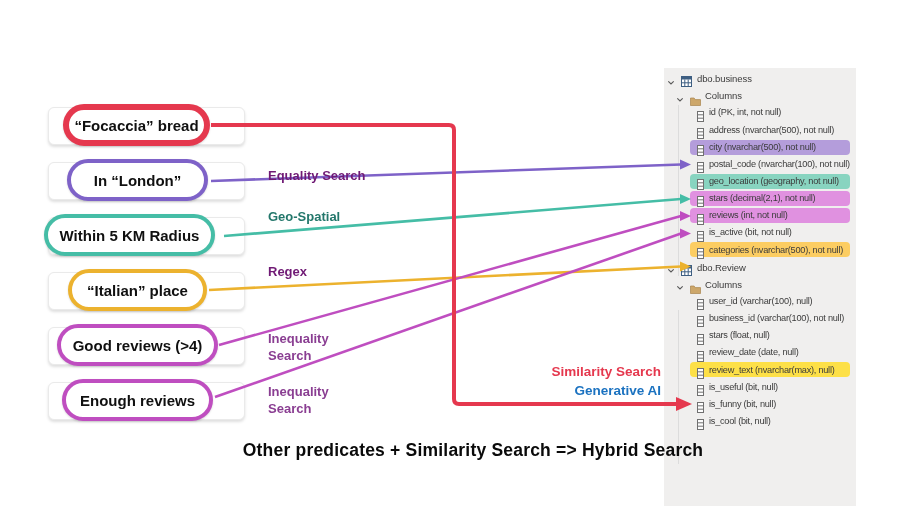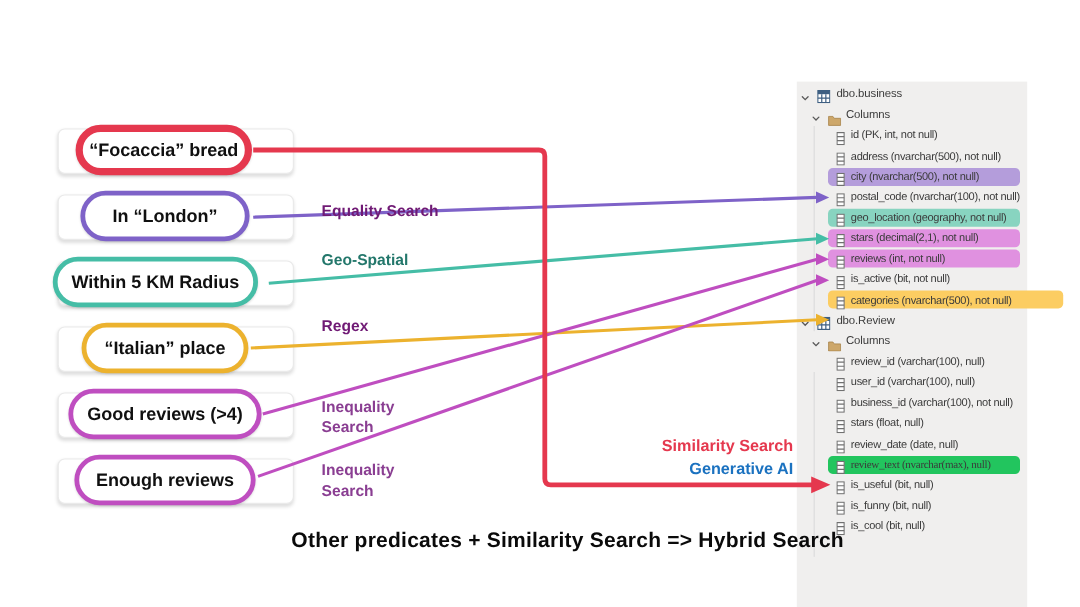--- a/index.html
+++ b/index.html
@@ -147,21 +147,21 @@
       <span class="pill">
         <span class="cicon"><svg width="7" height="11" viewBox="0 0 7 11">
               <rect x="0.5" y="0.5" width="6" height="10" fill="#fdfdfd" stroke="#707070"></rect>
               <line x1="0.5" y1="3.8" x2="6.5" y2="3.8" stroke="#707070"></line>
               <line x1="0.5" y1="7.2" x2="6.5" y2="7.2" stroke="#707070"></line>
             </svg></span>
         <span class="clbl">is_active (bit, not null)</span>
       </span>
     </div>
     <div class="trow c">
-      <span class="pill" style="background-color: rgb(252, 205, 98); padding-left: 36px;">
+      <span class="pill" style="background-color: rgb(252, 205, 98);">
         <span class="cicon"><svg width="7" height="11" viewBox="0 0 7 11">
               <rect x="0.5" y="0.5" width="6" height="10" fill="#fdfdfd" stroke="#707070"></rect>
               <line x1="0.5" y1="3.8" x2="6.5" y2="3.8" stroke="#707070"></line>
               <line x1="0.5" y1="7.2" x2="6.5" y2="7.2" stroke="#707070"></line>
             </svg></span>
         <span class="clbl">categories (nvarchar(500), not null)</span>
       </span>
     </div>
     <div class="trow t">
       <span class="chev"><svg width="10" height="10" viewBox="0 0 10 10">
@@ -185,30 +185,20 @@
           </svg></span>
       <span class="tlbl">Columns</span>
     </div>
     <div class="trow c">
       <span class="pill">
         <span class="cicon"><svg width="7" height="11" viewBox="0 0 7 11">
               <rect x="0.5" y="0.5" width="6" height="10" fill="#fdfdfd" stroke="#707070"></rect>
               <line x1="0.5" y1="3.8" x2="6.5" y2="3.8" stroke="#707070"></line>
               <line x1="0.5" y1="7.2" x2="6.5" y2="7.2" stroke="#707070"></line>
             </svg></span>
-        <span class="clbl">review_id (varchar(100), null)</span>
-      </span>
-    </div>
-    <div class="trow c">
-      <span class="pill">
-        <span class="cicon"><svg width="7" height="11" viewBox="0 0 7 11">
-              <rect x="0.5" y="0.5" width="6" height="10" fill="#fdfdfd" stroke="#707070"></rect>
-              <line x1="0.5" y1="3.8" x2="6.5" y2="3.8" stroke="#707070"></line>
-              <line x1="0.5" y1="7.2" x2="6.5" y2="7.2" stroke="#707070"></line>
-            </svg></span>
         <span class="clbl">user_id (varchar(100), null)</span>
       </span>
     </div>
     <div class="trow c">
       <span class="pill">
         <span class="cicon"><svg width="7" height="11" viewBox="0 0 7 11">
               <rect x="0.5" y="0.5" width="6" height="10" fill="#fdfdfd" stroke="#707070"></rect>
               <line x1="0.5" y1="3.8" x2="6.5" y2="3.8" stroke="#707070"></line>
               <line x1="0.5" y1="7.2" x2="6.5" y2="7.2" stroke="#707070"></line>
             </svg></span>
@@ -229,21 +219,21 @@
       <span class="pill">
         <span class="cicon"><svg width="7" height="11" viewBox="0 0 7 11">
               <rect x="0.5" y="0.5" width="6" height="10" fill="#fdfdfd" stroke="#707070"></rect>
               <line x1="0.5" y1="3.8" x2="6.5" y2="3.8" stroke="#707070"></line>
               <line x1="0.5" y1="7.2" x2="6.5" y2="7.2" stroke="#707070"></line>
             </svg></span>
         <span class="clbl">review_date (date, null)</span>
       </span>
     </div>
     <div class="trow c">
-      <span class="pill" style="background-color: #22c55e; font-family: Liberation Serif, serif;">
+      <span class="pill" style="background-color: #fde047;">
         <span class="cicon"><svg width="7" height="11" viewBox="0 0 7 11">
               <rect x="0.5" y="0.5" width="6" height="10" fill="#fdfdfd" stroke="#707070"></rect>
               <line x1="0.5" y1="3.8" x2="6.5" y2="3.8" stroke="#707070"></line>
               <line x1="0.5" y1="7.2" x2="6.5" y2="7.2" stroke="#707070"></line>
             </svg></span>
         <span class="clbl">review_text (nvarchar(max), null)</span>
       </span>
     </div>
     <div class="trow c">
       <span class="pill">

